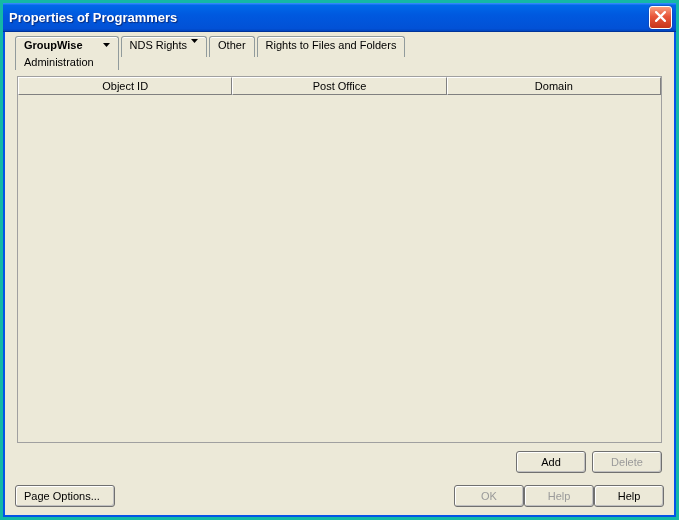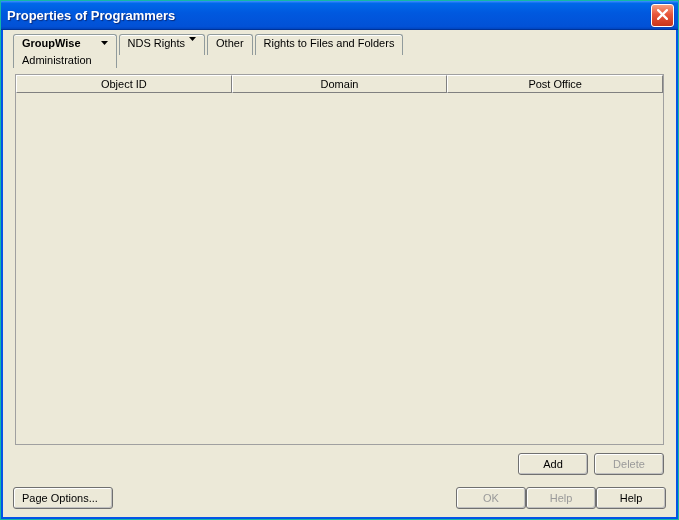--- a/index.html
+++ b/index.html
@@ -6,21 +6,21 @@
     margin: 0;
     padding: 0;
     font-family: "Tahoma", "Segoe UI", sans-serif;
     font-size: 11px;
     background: #ece9d8;
   }
   .window {
     width: 679px;
     height: 520px;
     box-sizing: border-box;
-    border: 1px solid #14b8a6;
+    border: 3px solid #14b8a6;
     background: #ece9d8;
     position: relative;
     display: flex;
     flex-direction: column;
   }
   
   .titlebar {
     height: 29px;
     background: linear-gradient(to bottom,
       #3f90ff 0%, #0069e9 8%, #0059df 40%, #0251d6 88%, #0040b5 100%);
@@ -230,22 +230,22 @@
         <span>Rights to Files and Folders</span>
       </div>
 
     </div>
 
     <div class="panel-area">
 
       <div class="tbl-wrap">
         <div class="tbl-head">
           <div class="col">Object ID</div>
+          <div class="col">Post Office</div>
           <div class="col">Domain</div>
-          <div class="col">Post Office</div>
         </div>
         <div class="tbl-body"></div>
       </div>
 
       <div class="row-actions">
         <button class="win">Add</button>
         <button class="win" aria-disabled="true" disabled="">Delete</button>
       </div>
 
     </div>

